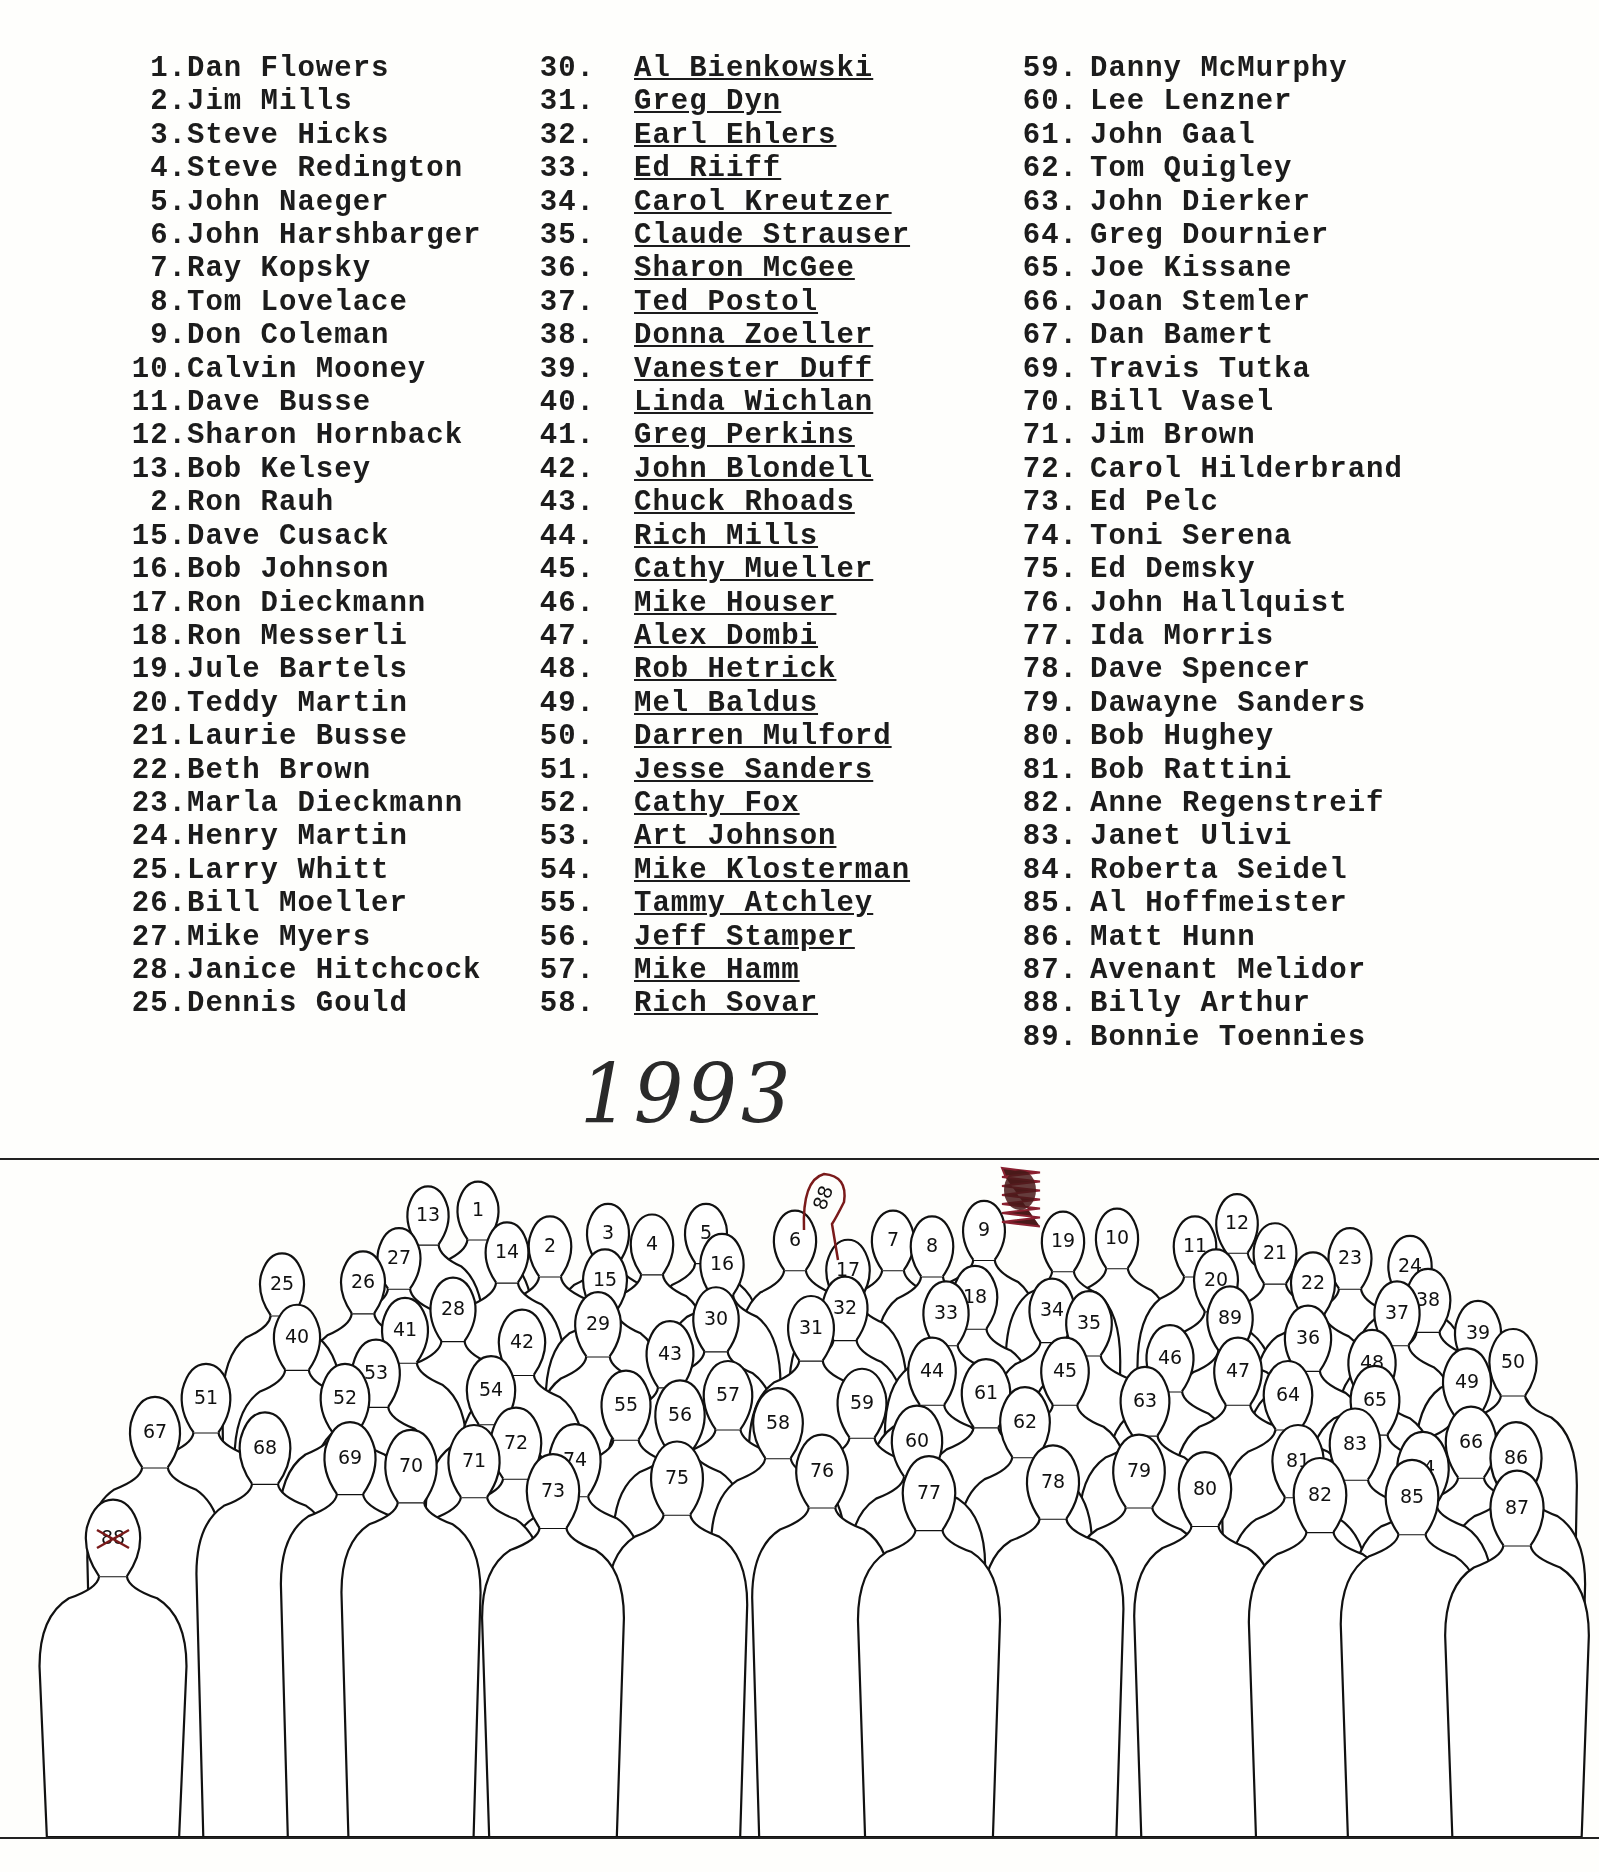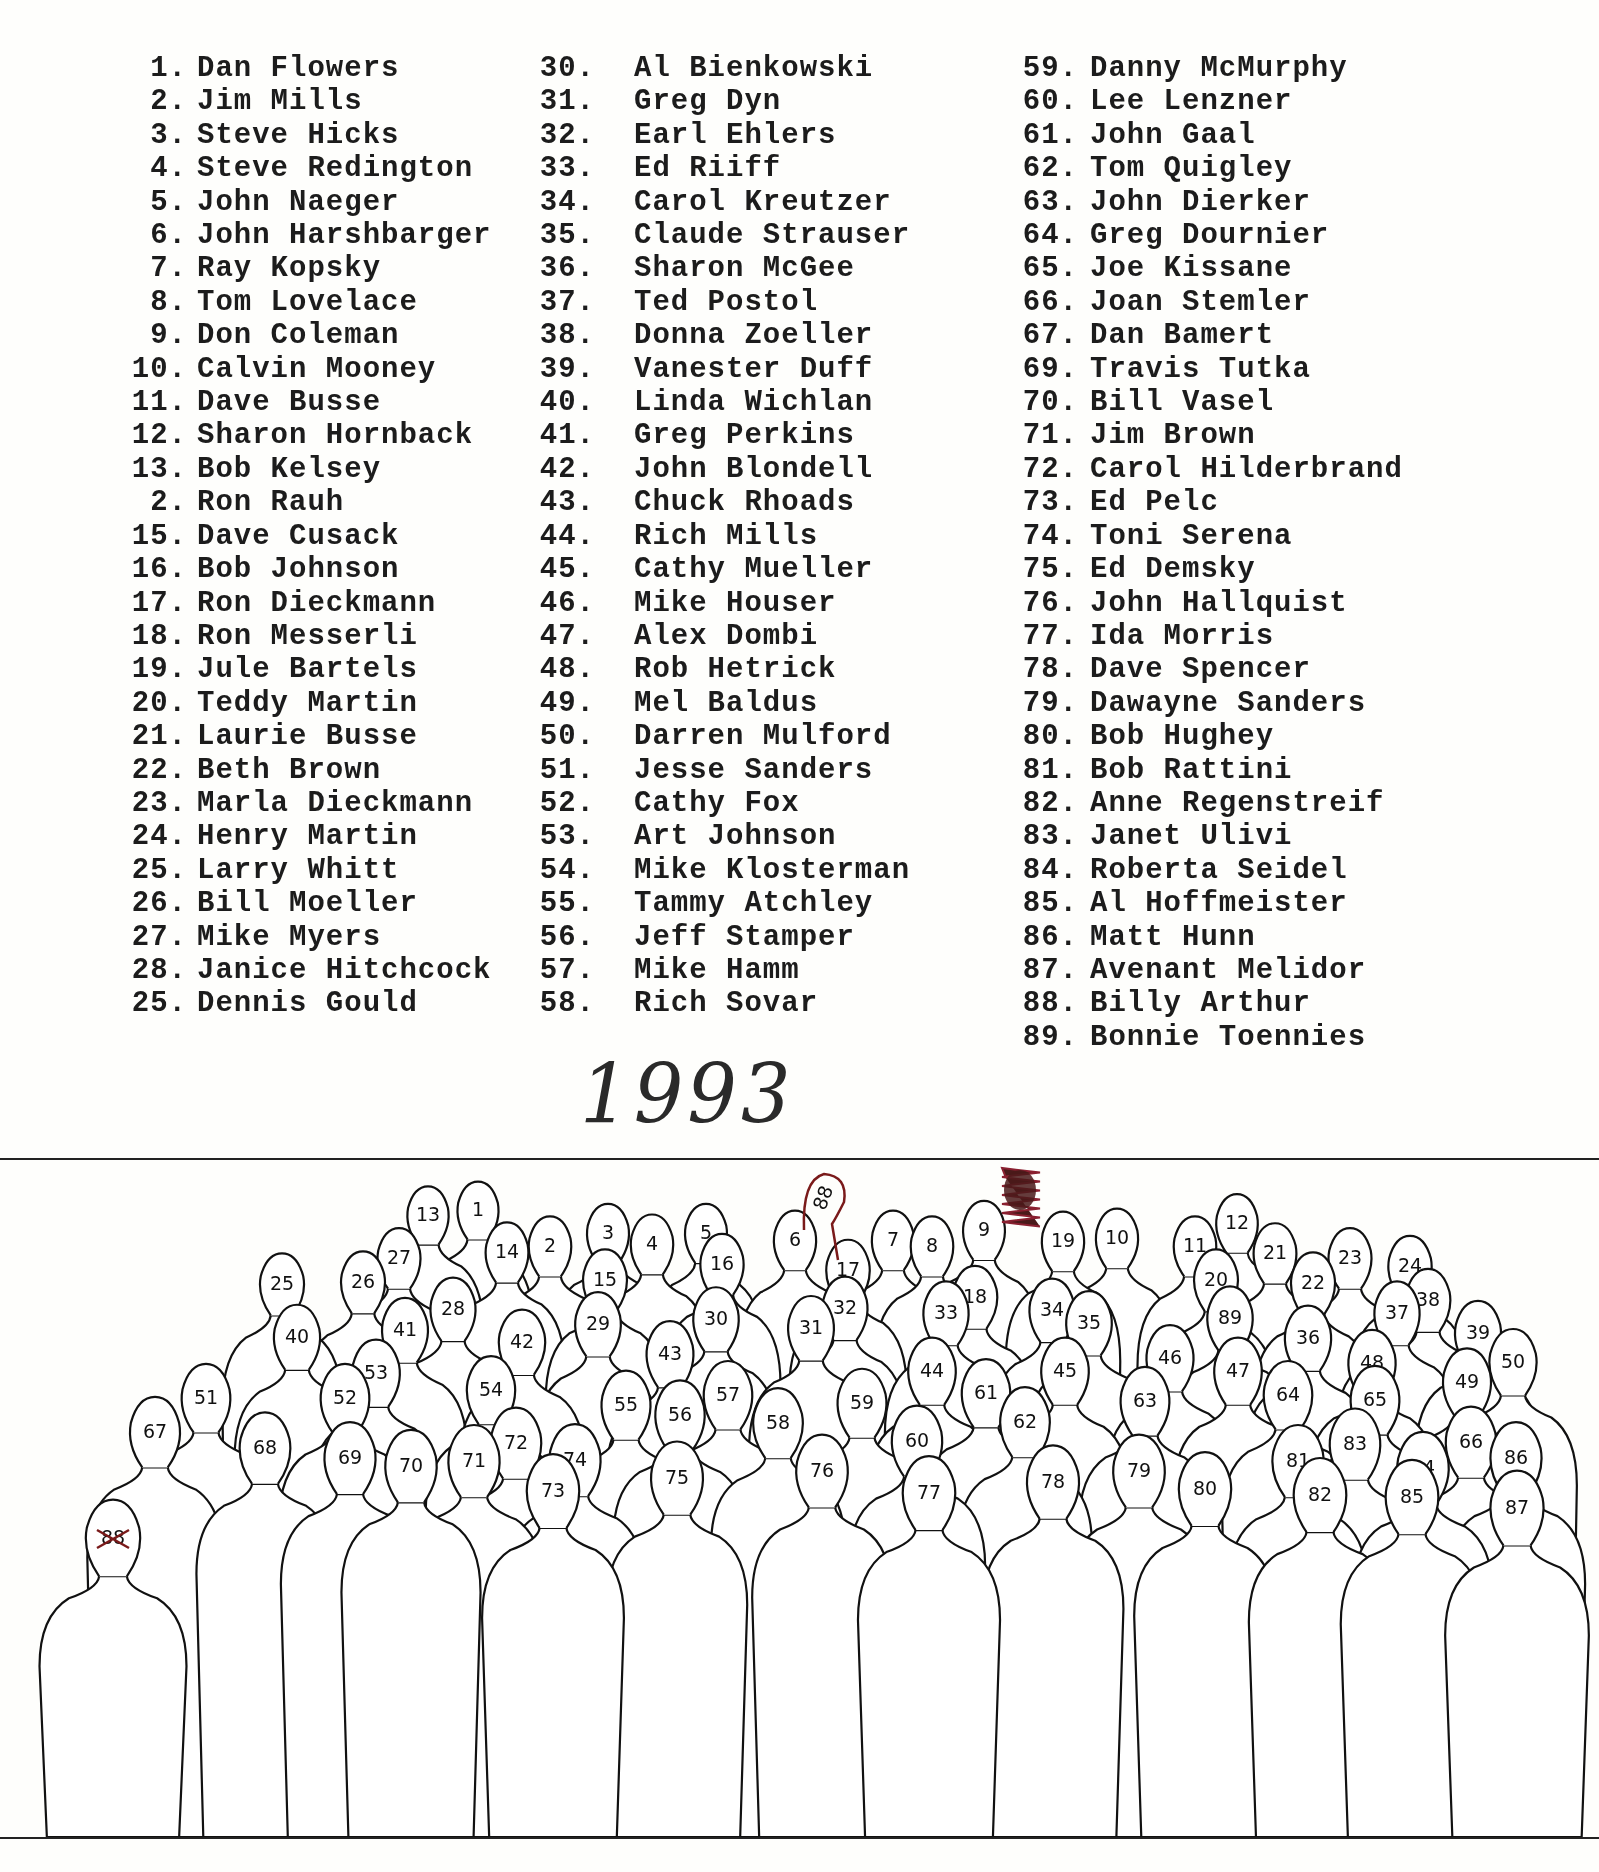--- a/index.html
+++ b/index.html
@@ -16,24 +16,24 @@
     top: 52px;
     font-size: 29px;
     line-height: 33.4px;
     font-weight: bold;
     letter-spacing: 1px;
   }
   .col .row { white-space: pre; display: flex; }
   .col .num { display: inline-block; text-align: right; }
   .col-1 { left: 112px; }
   .col-1 .num { width: 75px; }
-  .col-1 .name { margin-left: 10px; }
+  .col-1 .name { }
   .col-2 { left: 535px; }
   .col-2 .num { width: 60px; text-align: right; }
-  .col-2 .name { margin-left: 39px; }
+  .col-2 .name { margin-left: 39px; text-decoration: underline; }
   .col-3 { left: 990px; margin-left: 28px; }
   .col-3 .num { width: 60px; }
   .col-3 .name { margin-left: 12px; }
   .year {
     position: absolute; left: 580px; top: 1050px;
     font-family: "DejaVu Serif", serif;
     font-size: 78px; font-style: italic; font-weight: normal;
     color: #2a2a2a; letter-spacing: 4px;
     transform: scaleY(1.05);
   }

